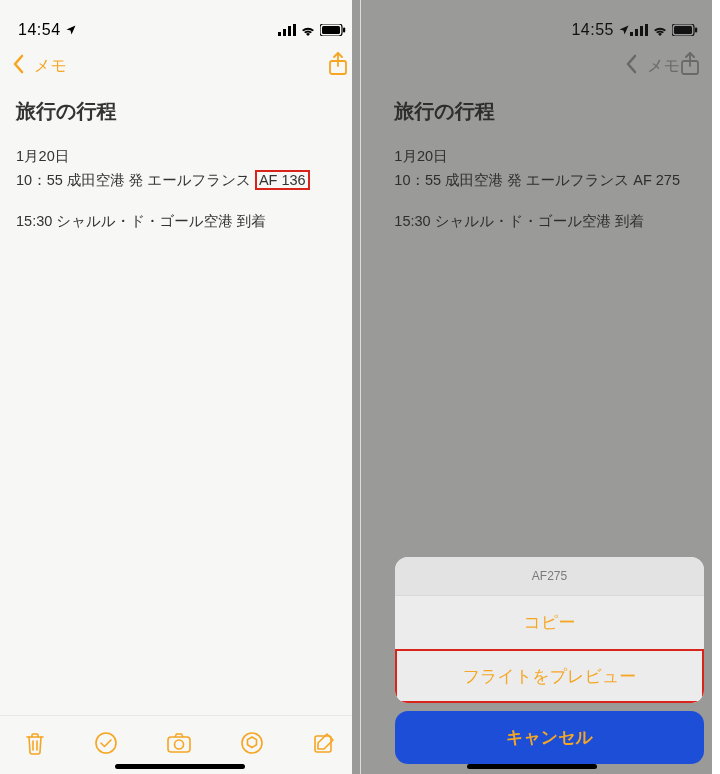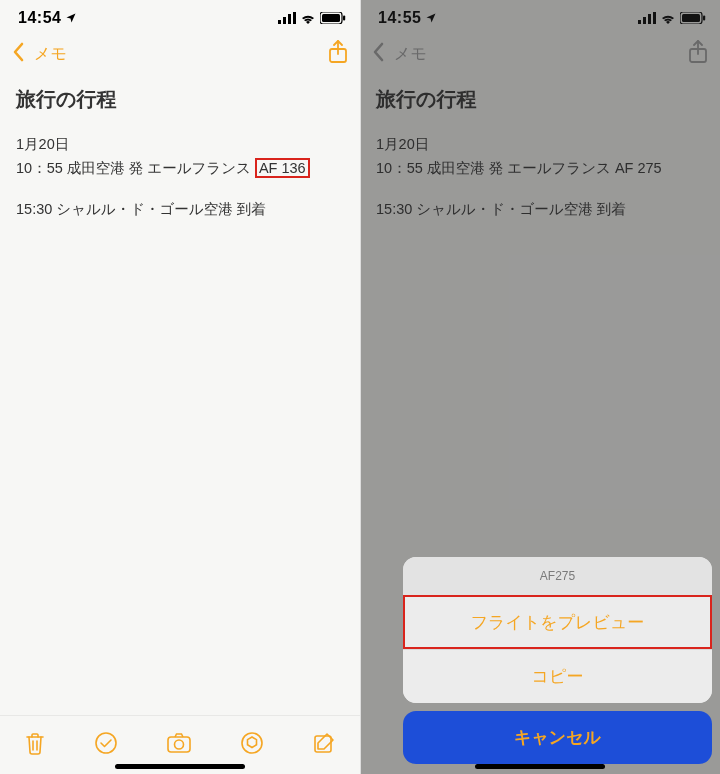--- a/index.html
+++ b/index.html
@@ -11,23 +11,23 @@
     --sheet-hdr:#e0e0e0;
     --sheet-btn:#efefef;
     --sheet-cancel:#fff;
     --highlight:#d9241c;
   }
   html,body{margin:0;padding:0;font-family:-apple-system,"Helvetica Neue",Arial,sans-serif;}
   .stage{width:720px;height:774px;background:#fff;position:relative;overflow:hidden;}
   .gutter{position:absolute;left:50%;top:0;width:0;height:100%;border-left:1px solid #ddd;}
   .phone{position:absolute;top:0;width:360px;height:774px;background:var(--bg);display:flex;flex-direction:column;}
   .phone.left{left:0;}
-  .phone.right{left:360px;}
-  
-  .status{height:36px;display:flex;align-items:center;justify-content:space-between;padding:0 14px 0 18px;color:#000;font-weight:700;}
+  .phone.right{left:352px;align-items:flex-end;}
+  
+  .status{height:36px;display:flex;align-items:center;justify-content:space-between;padding:12px 14px 0 18px;color:#000;font-weight:400;}
   .status .time{font-size:16px;letter-spacing:.5px;display:flex;align-items:center;gap:4px;}
   .status .right{display:flex;align-items:center;gap:4px;}
   .status svg{display:block;}
   
   .nav{height:36px;display:flex;align-items:center;justify-content:space-between;padding:0 12px;}
   .nav .back{display:flex;align-items:center;gap:8px;color:var(--accent);font-size:16px;}
   .nav .share{color:var(--accent);}
   .dim .nav .back,.dim .nav .share{color:#9e9e9e;}
   
   .note{flex:1;padding:4px 32px 0 16px;color:var(--text);position:relative;}
@@ -230,22 +230,22 @@
       <div class="line">10：55  成田空港 発   エールフランス AF 275</div>
       <div class="spacer-sm"></div>
       <div class="line">15:30  シャルル・ド・ゴール空港 到着</div>
     </div>
 
     <div class="dim-layer"></div>
 
     <div class="sheet">
       <div class="sheet-group">
         <div class="sheet-hdr">AF275</div>
+        <div class="sheet-btn">コピー</div>
         <div class="sheet-btn highlight">フライトをプレビュー</div>
-        <div class="sheet-btn">コピー</div>
       </div>
       <div class="sheet-cancel">キャンセル</div>
     </div>
 
     <div class="home-ind"></div>
   </div>
 
   <div class="gutter"></div>
 </div>
 

